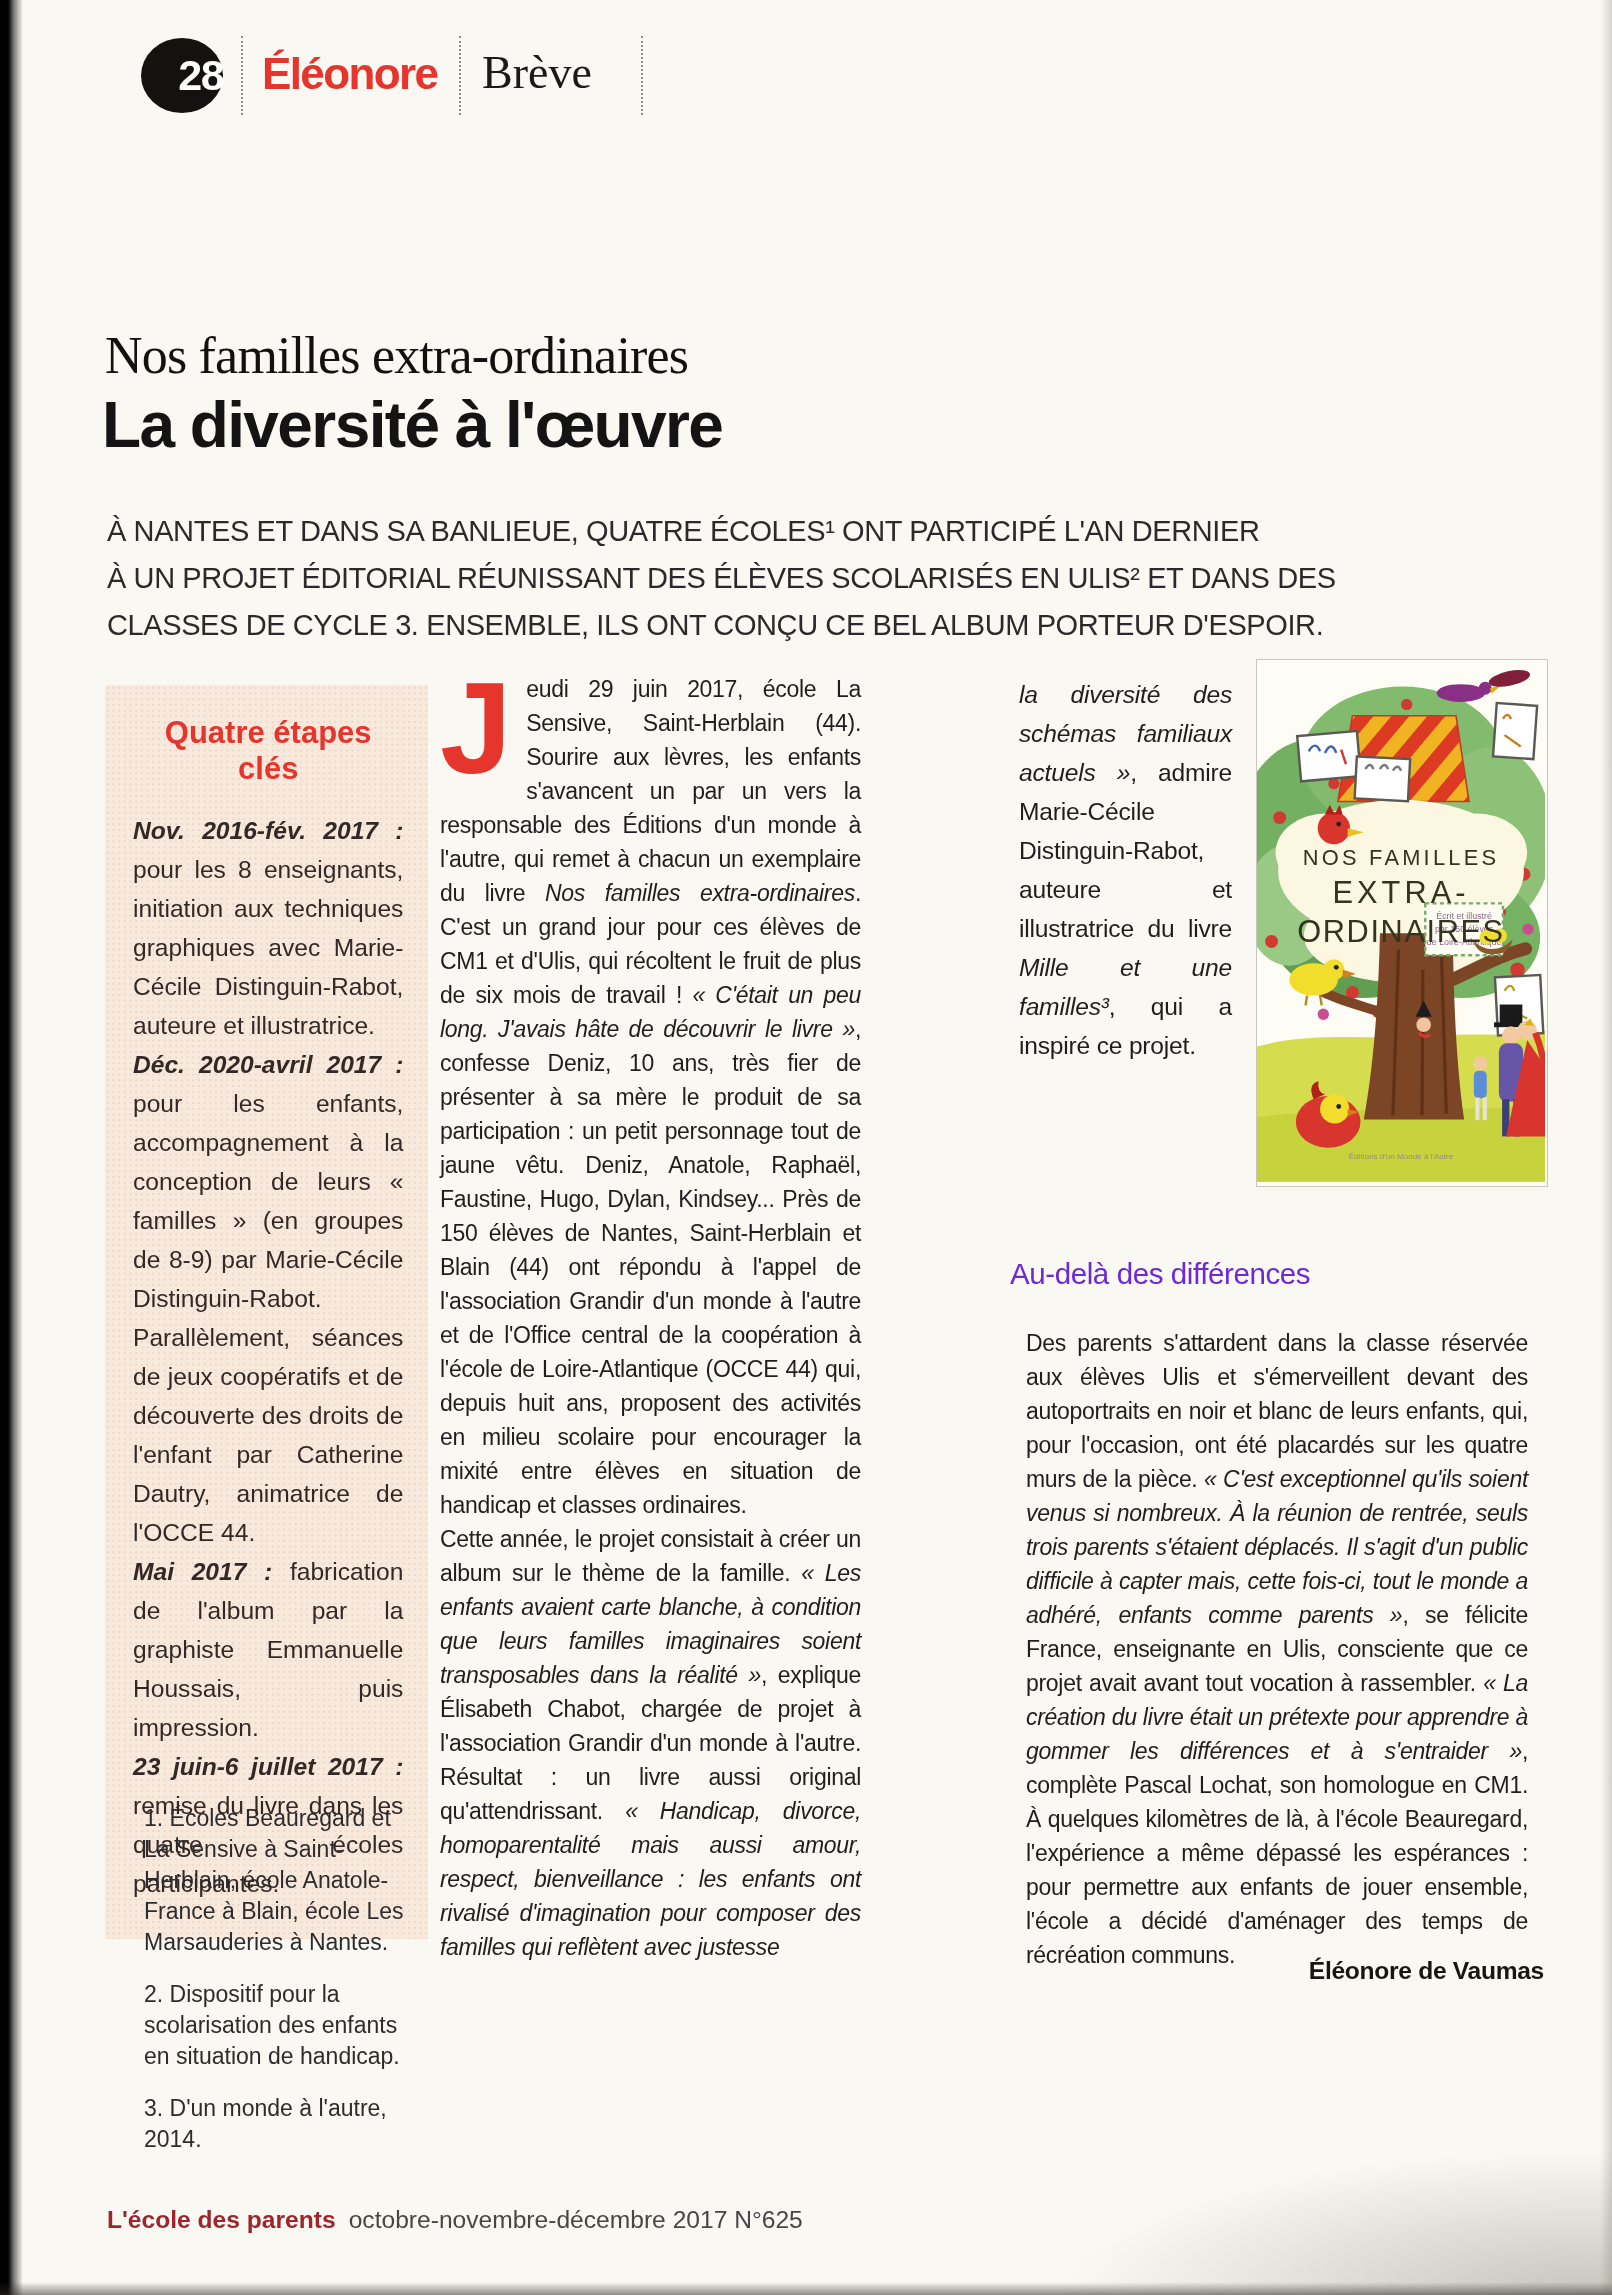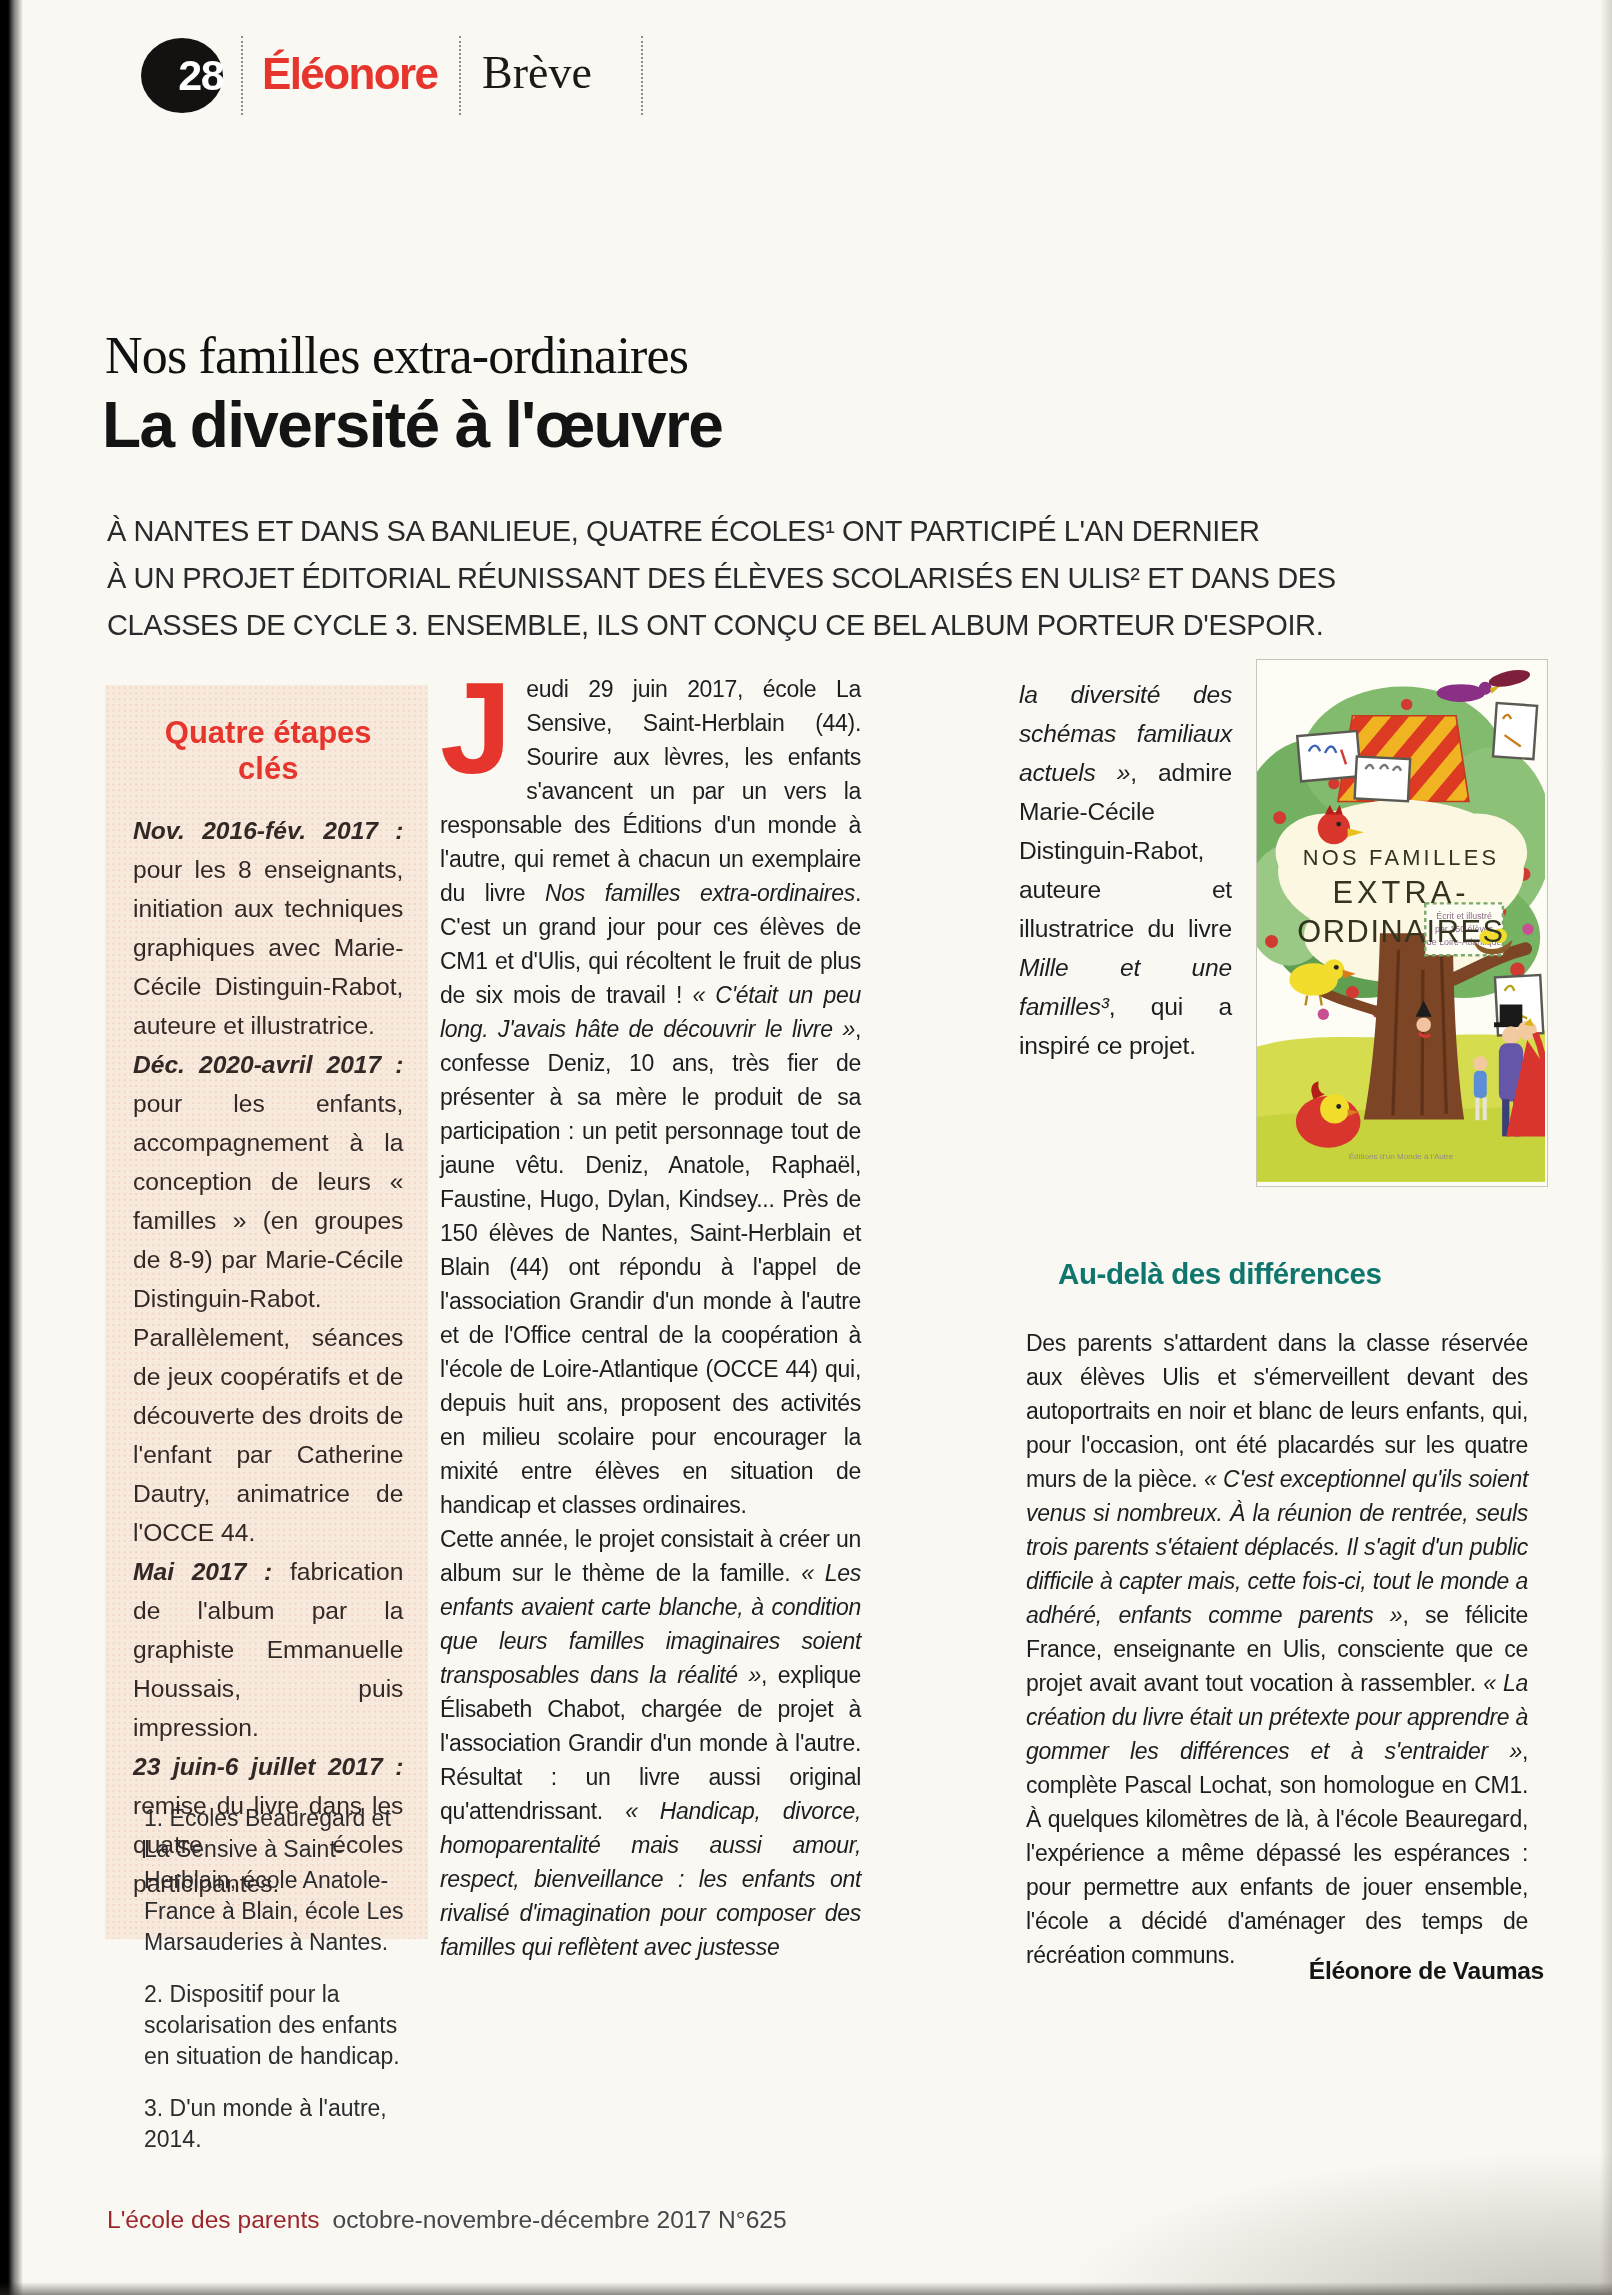--- a/index.html
+++ b/index.html
@@ -53,33 +53,33 @@
   .footnotes p{margin:0 0 21px 0;}
   
   .col-mid{position:absolute;left:440px;top:672px;width:421px;font-size:23px;line-height:34px;
     letter-spacing:-0.3px;text-align:justify;color:#1e1e20;}
   .col-mid p{margin:0;}
   .dropcap{float:left;color:#e6352c;font-size:129px;line-height:98px;font-weight:bold;
     margin:6.6px 14.8px 0 0;}
   .it{font-style:italic;}
   .col-narrow{position:absolute;left:1019px;top:675px;width:213px;font-size:24.6px;
     line-height:39px;letter-spacing:-0.2px;text-align:justify;color:#1e1e20;}
-  .subhead{position:absolute;left:1010px;top:1257px;font-size:29.5px;font-weight:bold;
-    color:#0f766e;letter-spacing:-0.4px;margin-left:48px;}
+  .subhead{position:absolute;left:1010px;top:1257px;font-size:29.5px;font-weight:normal;
+    color:#6d28d9;letter-spacing:-0.4px;}
   .col-right{position:absolute;left:1010px;top:1310px;width:534px;font-size:23px;
     line-height:34px;letter-spacing:-0.3px;text-align:justify;color:#1e1e20;}
   .col-right p{margin:16px;}
   .byline-row{text-align:right;margin-top:-34px;font-weight:bold;font-size:24.6px;color:#161616;}
   
   .book-cover{position:absolute;left:1256px;top:659px;width:292px;height:528px;
     background:#fcfcf5;border:1.6px solid #c6c6ba;box-sizing:border-box;}
   .book-cover svg{display:block;font-family:"Liberation Sans",sans-serif;}
   
   .footer{position:absolute;left:107px;top:2206px;font-size:24.6px;}
-  .footer .mag{color:#9c262c;font-weight:normal;}
+  .footer .mag{color:#9c262c;font-weight:bold;}
   .footer .issue{color:#46464a;margin-left:13px;}
 </style>
 </head>
 <body>
 
 <div class="corner-shadow"></div>
 <div class="edge-left"></div>
 <div class="edge-bottom"></div>
 <div class="edge-right"></div>
 

